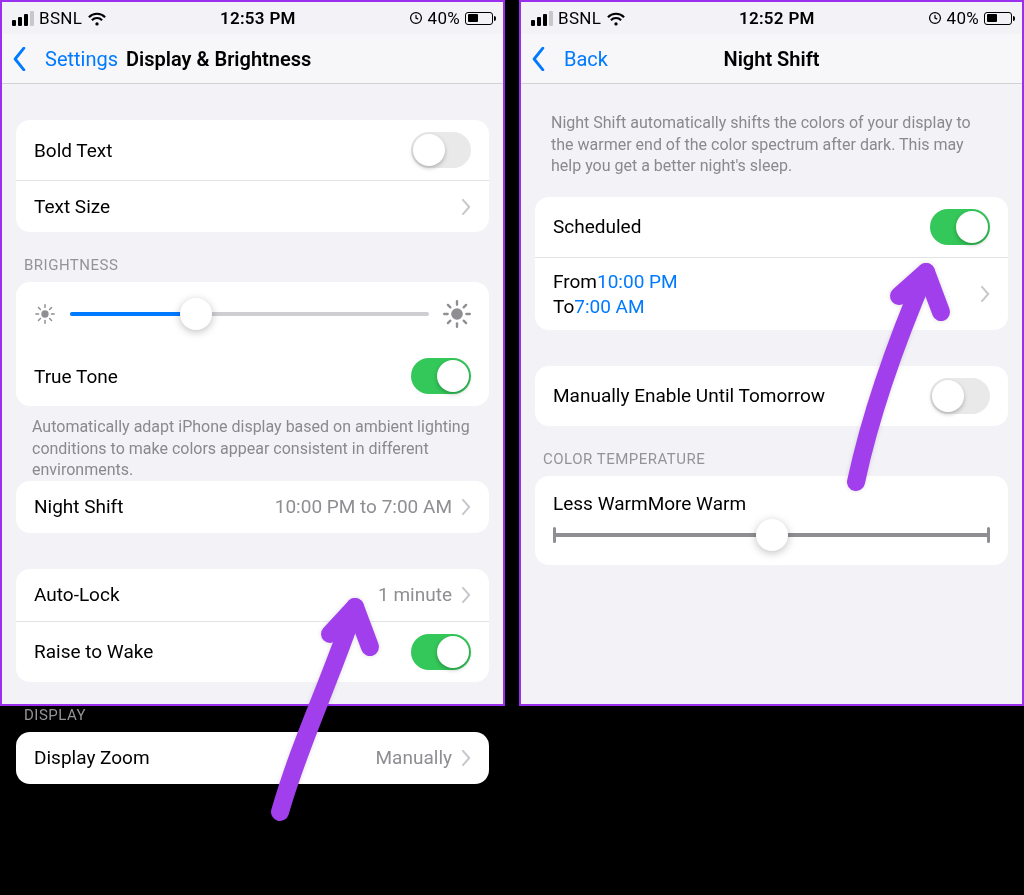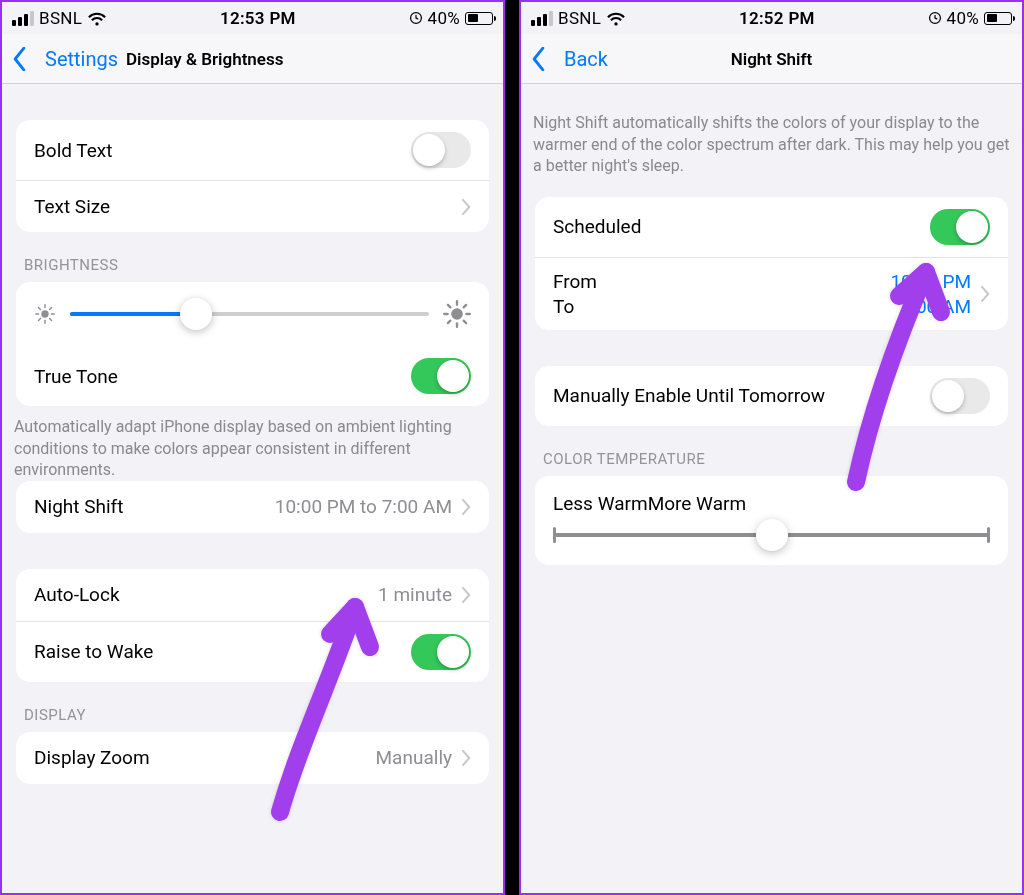--- a/index.html
+++ b/index.html
@@ -12,21 +12,21 @@
     --chevron:#c7c7cc;
     --blue:#007aff;
     --green:#34c759;
     --grey-switch:#e9e9ea;
     --slider-grey:#cdcdd2;
     --slider-knob:#ffffff;
     --black:#000;
   }
   *{box-sizing:border-box;font-family:-apple-system,BlinkMacSystemFont,"Segoe UI",Roboto,Helvetica,Arial,sans-serif;-webkit-font-smoothing:antialiased}
   body{margin:0;width:1024px;height:895px;background:#000;display:flex;overflow:hidden}
-  .phone{flex:0 0 505px;height:895px;background:var(--bg);position:relative;border:2px solid var(--border-purple)}
+  .phone{flex:0 0 505px;height:706px;background:var(--bg);position:relative;border:2px solid var(--border-purple)}
   .gap{flex:0 0 14px;height:895px;background:#000}
 
   
   .status{height:32px;display:flex;align-items:center;justify-content:space-between;padding:0 10px;font-size:17px;letter-spacing:.3px}
   .status .left,.status .right{display:flex;align-items:center;gap:5px}
   .bars{display:flex;align-items:flex-end;gap:2px}
   .bars span{display:block;width:4px;background:#000;border-radius:1px}
   .bars span:nth-child(1){height:6px}
   .bars span:nth-child(2){height:9px}
   .bars span:nth-child(3){height:12px}
@@ -36,27 +36,27 @@
   .lock{width:14px;height:14px}
   .battery{display:flex;align-items:center;gap:2px}
   .batt{width:28px;height:13px;border:1.5px solid #000;border-radius:3px;position:relative}
   .batt::after{content:"";position:absolute;right:-4px;top:3px;width:2.5px;height:5px;background:#000;border-radius:0 2px 2px 0}
   .batt .fill{position:absolute;left:1.5px;top:1.5px;bottom:1.5px;width:40%;background:#000;border-radius:1px}
 
   
   .nav{height:50px;display:flex;align-items:center;padding:0 10px;border-bottom:1px solid #d1d1d6;background:#f7f7f9;position:relative}
   .back{display:flex;align-items:center;color:var(--blue);font-size:20px;gap:18px}
   .back svg{width:15px;height:24px}
-  .nav-title{position:absolute;left:0;right:0;text-align:center;font-size:17px;font-weight:600;pointer-events:none}
+  .nav-title{position:absolute;left:0;right:0;text-align:center;font-size:20px;font-weight:600;pointer-events:none}
   .nav-title.left-align{position:static;text-align:left;margin-left:8px;pointer-events:auto;flex:1}
 
   .scroll{padding-bottom:30px}
 
   .section-header{font-size:15px;color:var(--grey-small);letter-spacing:.5px;padding:24px 22px 8px}
-  .section-footer{font-size:16px;color:var(--grey-text);line-height:1.35;padding:10px 12px 0}
+  .section-footer{font-size:16px;color:var(--grey-text);line-height:1.35;padding:10px 30px 0}
 
   .card{background:var(--card);margin:0 14px;border-radius:14px;overflow:hidden}
   .card:first-of-type{margin-top:36px}
   .card + .card{margin-top:36px}
   .section-header + .card{margin-top:0}
 
   .row{display:flex;align-items:center;min-height:52px;padding:12px 18px;font-size:19px;color:var(--black);position:relative}
   .row + .row{border-top:1px solid var(--hair)}
   .row .label{flex:1}
   .row .value{color:#8e8e93;font-size:19px}
@@ -71,21 +71,21 @@
 
   
   .slider-row{display:flex;align-items:center;height:64px;padding:0 18px;gap:14px}
   .sun-sm,.sun-lg{flex-shrink:0}
   .slider{flex:1;height:4px;border-radius:2px;background:var(--slider-grey);position:relative}
   .slider .fill{position:absolute;left:0;top:0;bottom:0;border-radius:2px;background:var(--blue)}
   .slider .thumb{position:absolute;top:50%;width:32px;height:32px;border-radius:50%;background:#fff;box-shadow:0 2px 8px rgba(0,0,0,.25);transform:translate(-50%,-50%)}
 
   
   .stack{display:flex;flex-direction:column;gap:2px;font-size:19px}
-  .stack-row{display:flex;justify-content:space-between}
+  .stack-row{display:flex;}
 
   
   .temp-row{padding:16px 18px 28px}
   .temp-labels{display:flex;font-size:19px;margin-bottom:18px}
   .temp-track{height:4px;border-radius:2px;background:#8e8e93;position:relative}
   .temp-track .thumb{position:absolute;top:50%;width:32px;height:32px;border-radius:50%;background:#fff;box-shadow:0 2px 8px rgba(0,0,0,.25);transform:translate(-50%,-50%)}
   .temp-track::before,.temp-track::after{content:"";position:absolute;top:-6px;width:3px;height:16px;background:#8e8e93;border-radius:2px}
   .temp-track::before{left:0}
   .temp-track::after{right:0}
 

